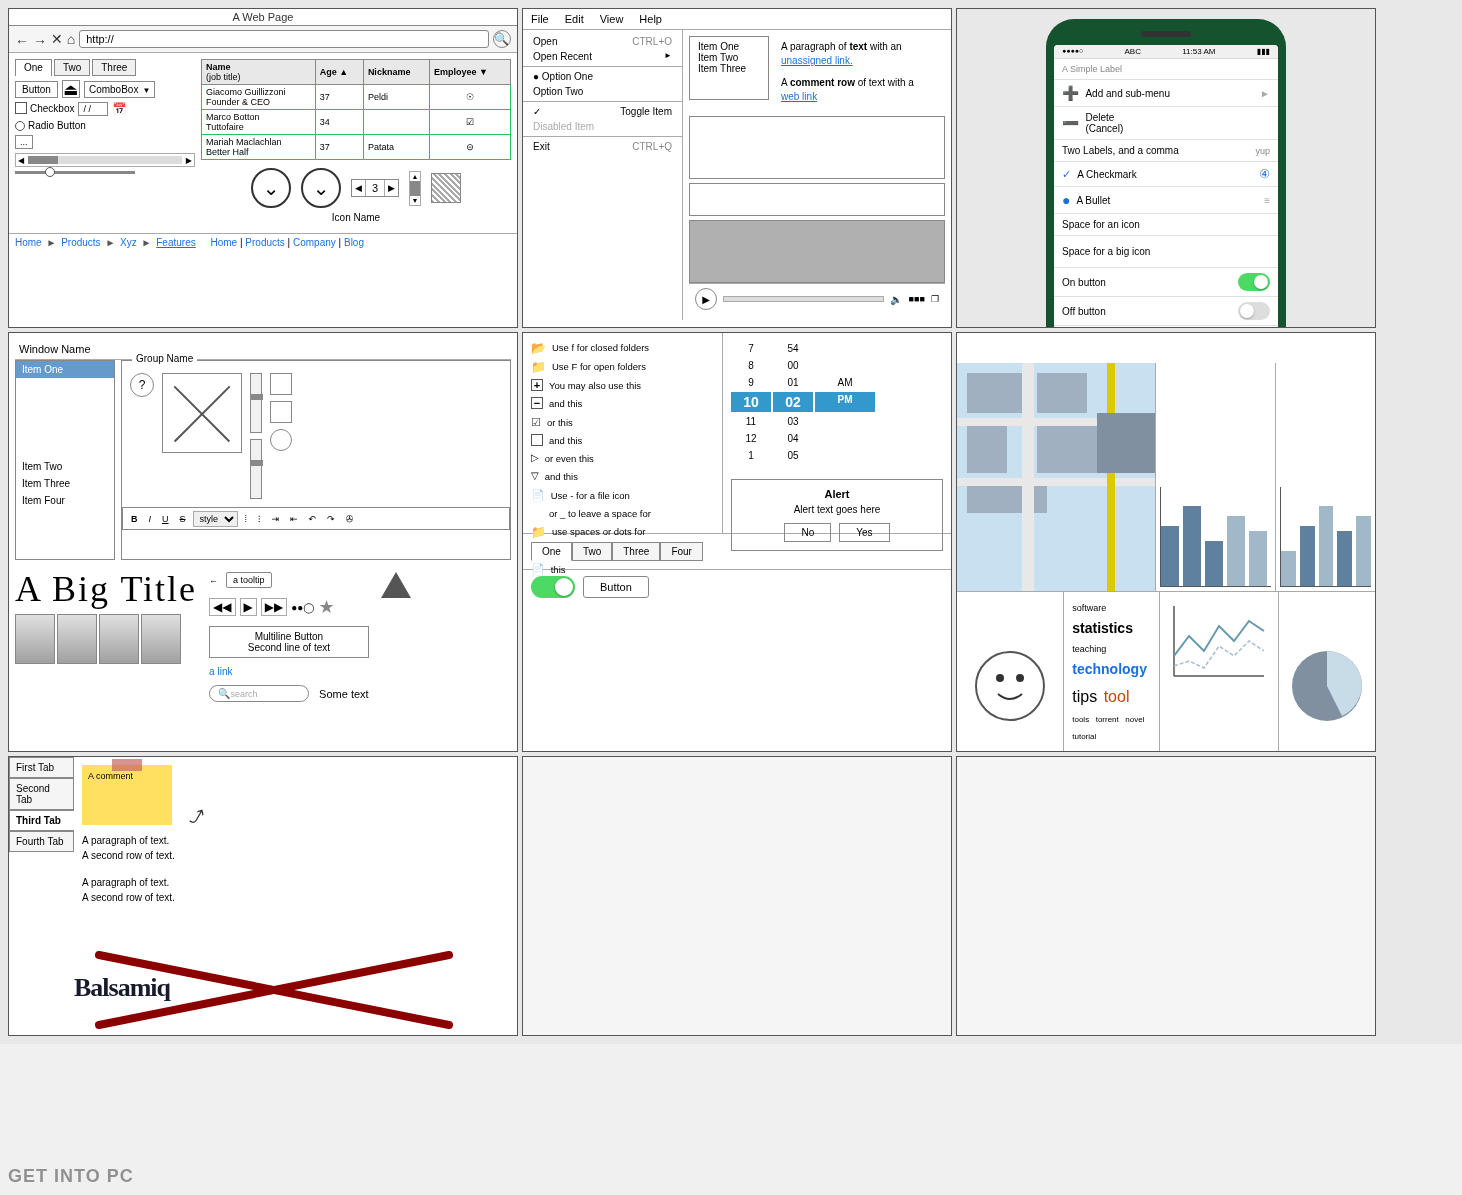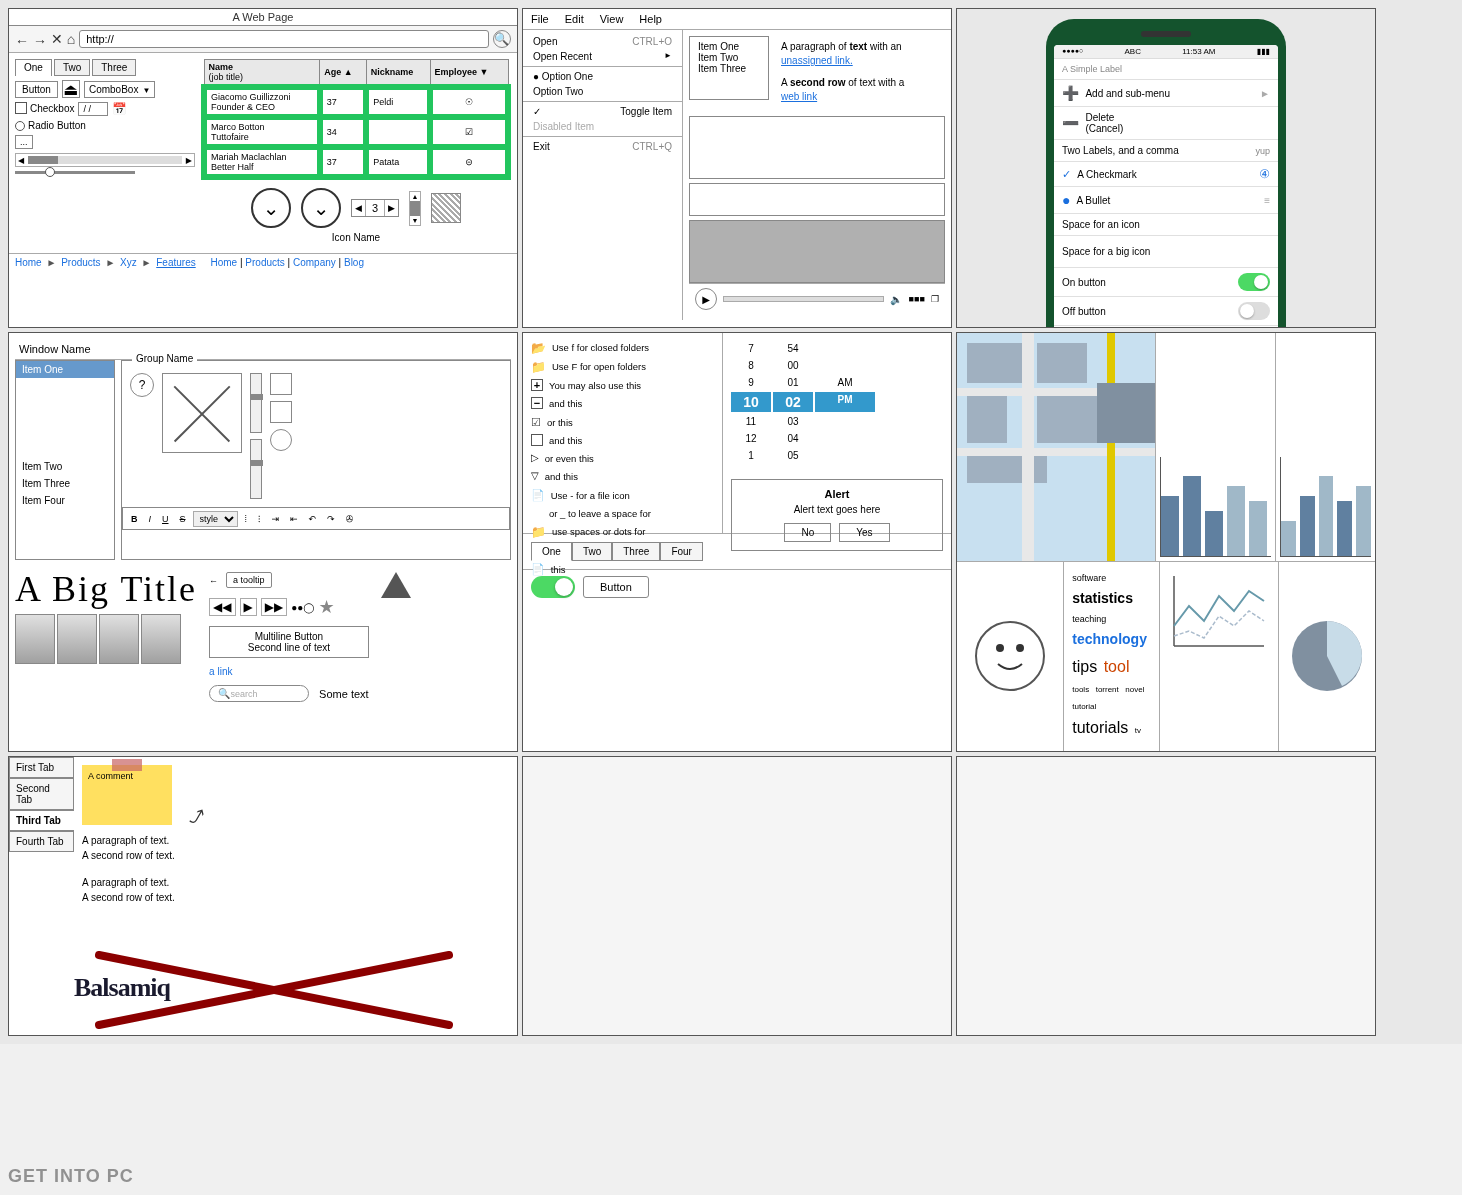--- a/index.html
+++ b/index.html
@@ -235,21 +235,21 @@
     }
 
     .data-table th {
       border: 1.5px solid #888;
       padding: 2px 4px;
       background: #e8e8e8;
       text-align: left;
     }
 
     .data-table td {
-      border: 6px solid #22c55e;
+      border: 1px solid #22c55e;
       padding: 2px 4px;
     }
 
     .radio-cell {
       text-align: center;
     }
 
     .icon-row {
       display: flex;
       align-items: center;
@@ -894,20 +894,21 @@
     
     #panel-charts {
       grid-column: 3;
       grid-row: 2;
     }
 
     .charts-content {
       display: flex;
       flex-direction: column;
       height: 100%;
+      margin-top: 30px;
     }
 
     .charts-top {
       display: flex;
       flex: 1;
       border-bottom: 1px solid #aaa;
     }
 
     .map-area {
       flex: 1;
@@ -1294,21 +1295,21 @@
             <div style="font-size:10px;cursor:pointer">Item One</div>
             <div style="font-size:10px;cursor:pointer">Item Two</div>
             <div style="font-size:10px;cursor:pointer">Item Three</div>
           </div>
           <div>
             <div class="text-block">
               A paragraph of <span class="inline-bold">text</span> with an<br>
               <span class="inline-underline inline-link">unassigned link.</span>
             </div>
             <div class="text-block">
-              A <span class="inline-bold">second row</span> of text with a<br>
+              A <span class="inline-bold">comment row</span> of text with a<br>
               <span class="inline-link">web link</span>
             </div>
           </div>
         </div>
 
         <div class="content-boxes">
           <div class="content-box" style="flex:2;min-height:60px;"></div>
           <div class="content-box" style="flex:1;min-height:30px;"></div>
           <div class="content-box gray" style="flex:2;min-height:60px;"></div>
         </div>

